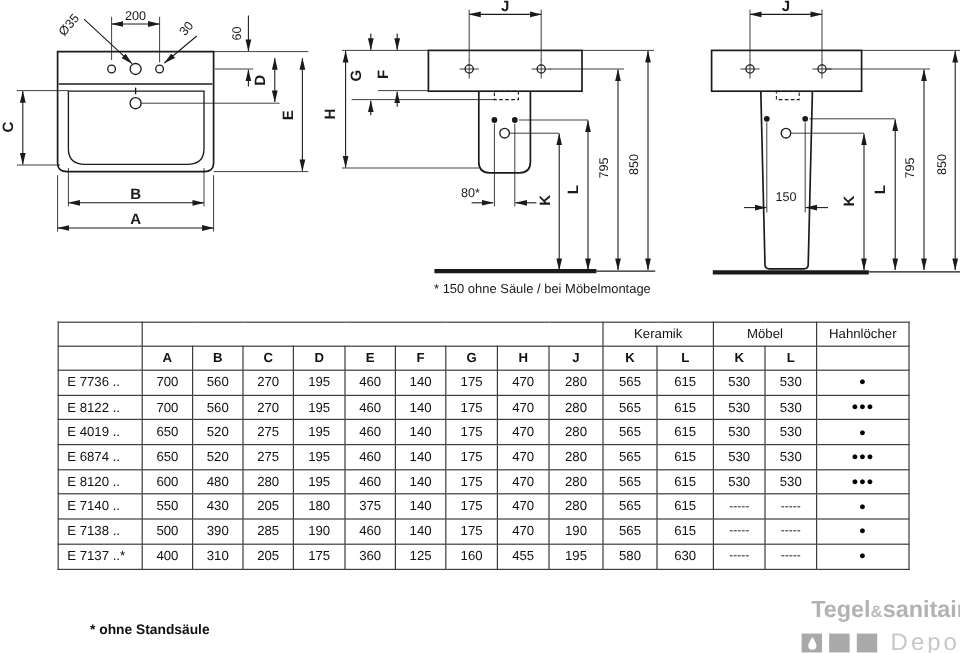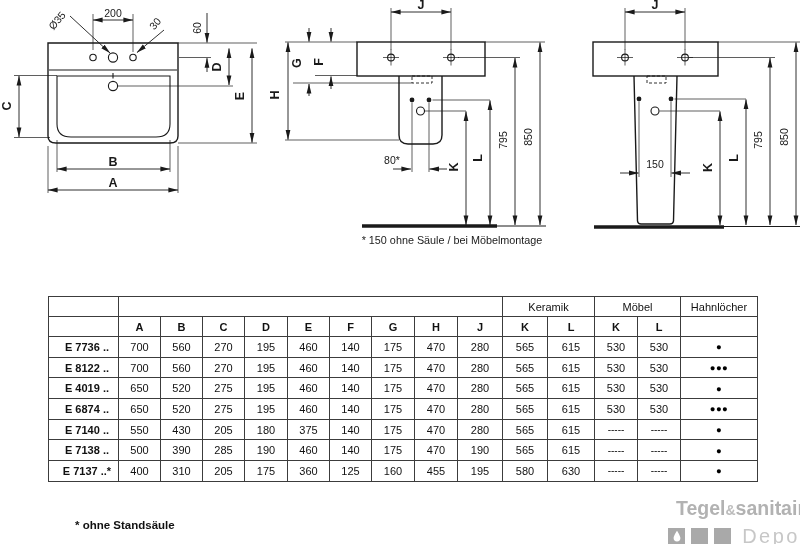--- a/index.html
+++ b/index.html
@@ -12,28 +12,28 @@
   .shape .sw1 { stroke-width:1.1; }
   .thin path { fill:none; stroke:#1a1a1a; stroke-width:0.7; }
   .dim path { fill:none; stroke:#1a1a1a; stroke-width:0.9; }
   .dashedbox { fill:none; stroke:#1a1a1a; stroke-width:0.9; stroke-dasharray:3 2; }
   .dotfill { fill:#1a1a1a; stroke:none; }
   text.ltr { font-size:12.5px; font-weight:bold; }
   text.num { font-size:10.5px; }
   text.note { font-size:10.8px; }
 
   .dim-table-wrap { position:absolute; left:48px; top:268px; }
-  table.dim-table { border-collapse:collapse; table-layout:fixed; background:transparent;margin-top:28px; }
+  table.dim-table { border-collapse:collapse; table-layout:fixed; background:transparent; }
   table.dim-table td { border:1px solid #3c3c3c; font-size:11px; color:#111;
        text-align:center; padding:0; height:19.7px; white-space:nowrap; overflow:hidden;
        background:transparent; }
   table.dim-table thead tr td { height:19px; }
   table.dim-table .ltrhead { font-weight:bold; }
   table.dim-table .grp { font-weight:normal; }
-  table.dim-table td.art { text-align:center; padding-left:7px;font-weight:bold; }
+  table.dim-table td.art { text-align:left; padding-left:7px; }
   table.dim-table td.dots { font-size:9.5px; letter-spacing:0.5px; color:#000; }
   table.dim-table td.dash { font-size:10px; letter-spacing:0; }
 
   .footnote { position:absolute; left:75px; top:519px; font-size:11.5px; color:#111;font-weight:bold; }
 
   .watermark { position:absolute; left:668px; top:499px; width:140px;
                mix-blend-mode:darken; pointer-events:none; }
   .wm-line1 { font-size:19.5px; font-weight:bold; color:#b2b2b2; line-height:1;
               white-space:nowrap; letter-spacing:0; margin-left:8px; }
   .wm-line1 .amp { font-size:14px; color:#bcbcbc; }
@@ -324,20 +324,37 @@
             <td>175</td>
             <td>470</td>
             <td>280</td>
             <td>565</td>
             <td>615</td>
             <td>530</td>
             <td>530</td>
             <td class="dots">●●●</td>
           </tr>
           <tr>
+            <td class="art">E 8120 ..</td>
+            <td>600</td>
+            <td>480</td>
+            <td>280</td>
+            <td>195</td>
+            <td>460</td>
+            <td>140</td>
+            <td>175</td>
+            <td>470</td>
+            <td>280</td>
+            <td>565</td>
+            <td>615</td>
+            <td>530</td>
+            <td>530</td>
+            <td class="dots">●●●</td>
+          </tr>
+          <tr>
             <td class="art">E 7140 ..</td>
             <td>550</td>
             <td>430</td>
             <td>205</td>
             <td>180</td>
             <td>375</td>
             <td>140</td>
             <td>175</td>
             <td>470</td>
             <td>280</td>

